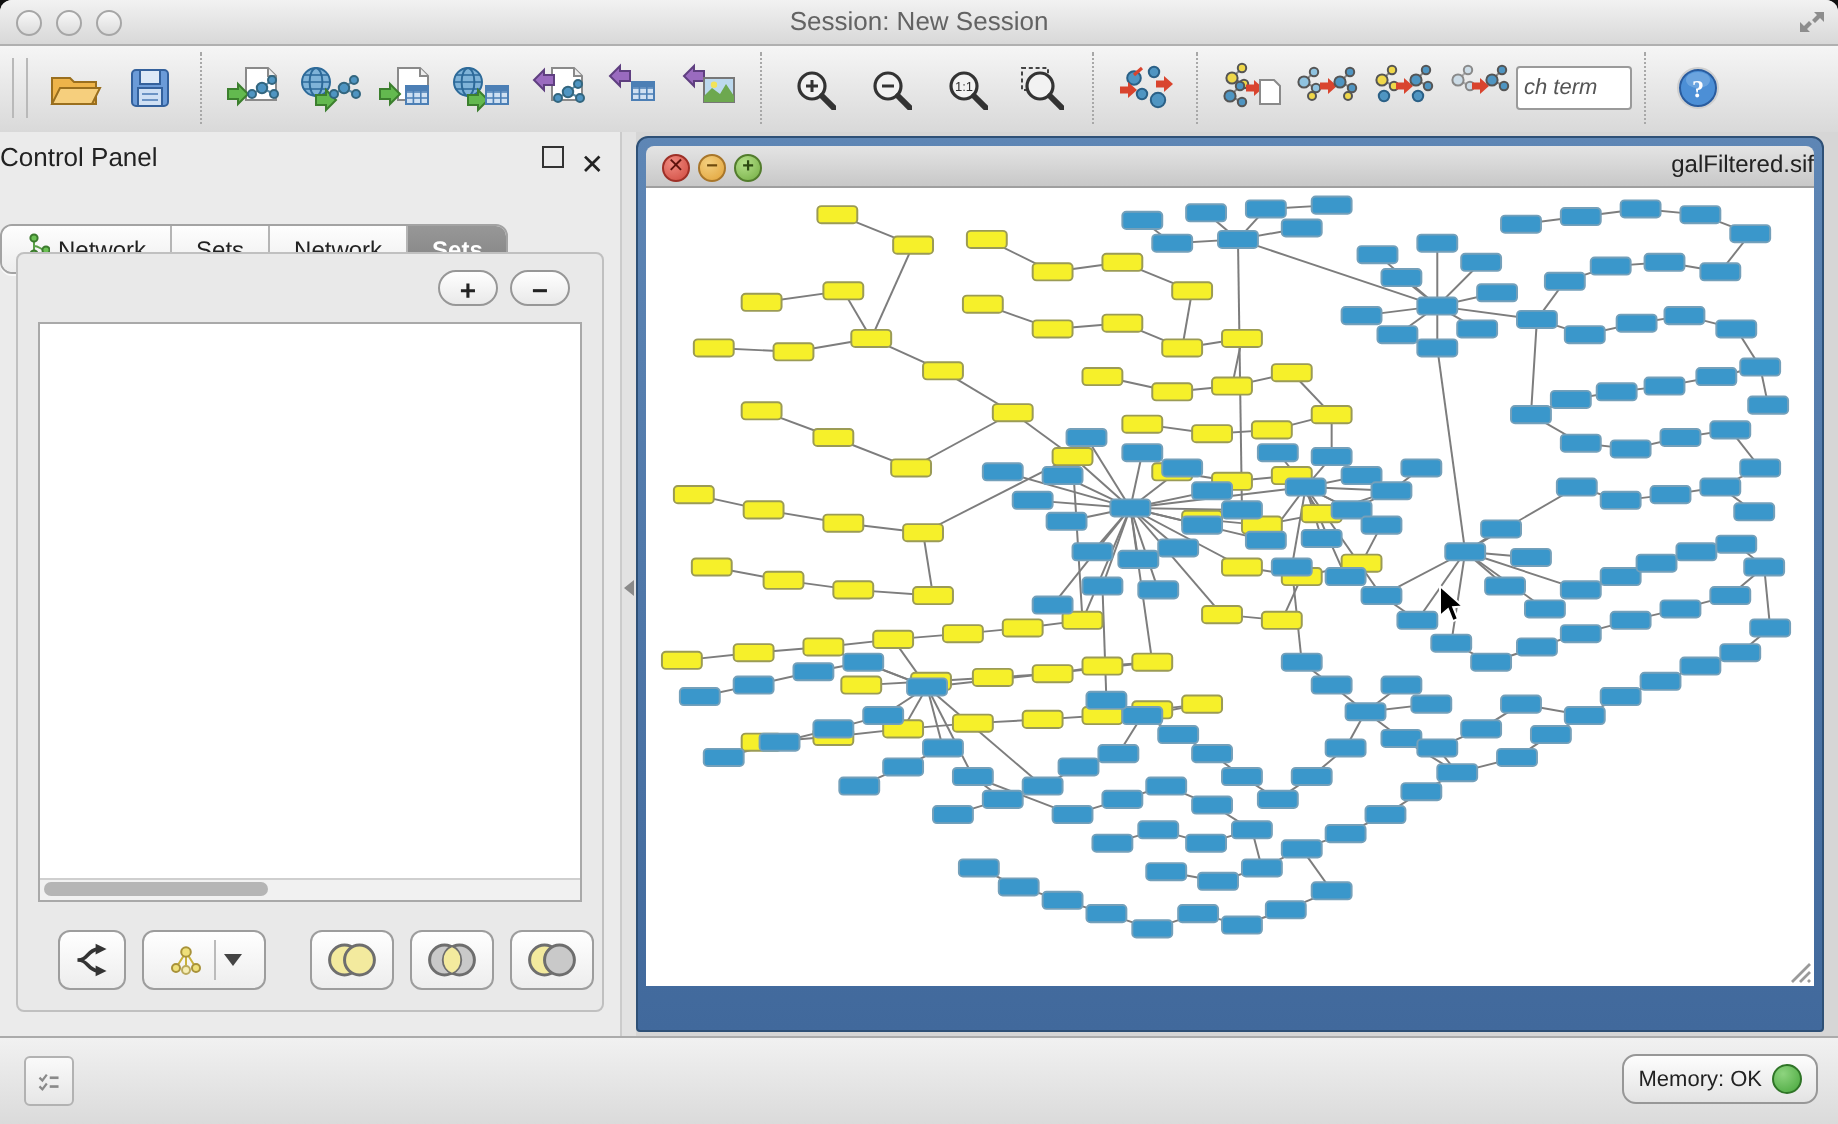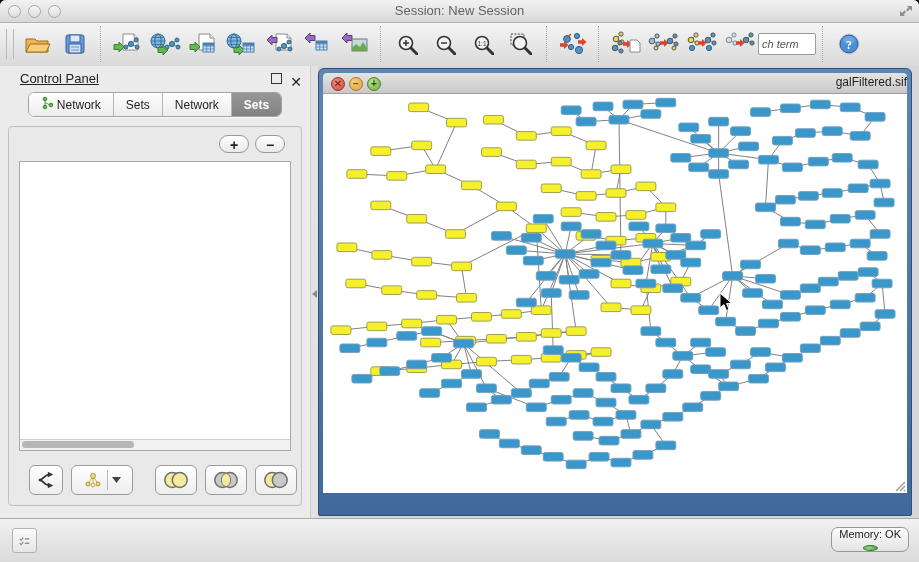--- a/index.html
+++ b/index.html
@@ -17,24 +17,24 @@
     display:flex;align-items:center;}
   #tb-handle{width:6px;height:30px;margin:0 4px 0 6px;border-left:1px solid #b9b9b9;border-right:1px solid #b9b9b9;}
   .tb-sep{width:1px;height:36px;margin:0 6px;border-left:1px dotted #a8a8a8;}
   .tb-btn{width:38px;height:36px;display:flex;align-items:center;justify-content:center;background:transparent;border:0;padding:0;}
   .tb-btn svg{display:block;}
   #search-input{width:50px;height:20px;border:1px solid #9a9a9a;border-radius:2px;font-style:italic;
     font-size:11px;color:#555;padding:0 3px;font-family:"Liberation Sans",sans-serif;background:#fff;}
   
   #main{position:absolute;left:0;top:66px;width:919px;height:452px;}
   #control-panel{position:absolute;left:0;top:0;width:310px;height:452px;background:#ebebeb;}
-  #cp-header{position:relative;height:26px;line-height:26px;padding-left:20px;font-size:13px;color:#222;text-decoration:underline;}
+  #cp-header{position:relative;height:26px;line-height:26px;padding-left:0;font-size:13px;color:#222;}
   #cp-float{position:absolute;right:28px;top:7px;width:9px;height:9px;border:1.5px solid #333;}
   #cp-close{position:absolute;right:8px;top:3px;font-size:14px;font-weight:bold;color:#222;}
-  #cp-tabs{display:flex;justify-content:center;margin-top:0;}
+  #cp-tabs{display:flex;justify-content:flex-start;margin-top:20px;}
   .seg{display:flex;border:1px solid #a3a3a3;border-radius:6px;overflow:hidden;background:#fff;
     box-shadow:0 1px 0 rgba(255,255,255,.7);}
   .seg-btn{display:flex;align-items:center;gap:4px;padding:3px 12px;font-size:12px;color:#222;
     background:linear-gradient(#fefefe,#ededed);border-right:1px solid #b5b5b5;}
   .seg-btn:last-child{border-right:0;font-weight:bold;}
   .seg-btn.active{background:linear-gradient(#979797,#828282);color:#fff;}
   #cp-group{position:absolute;left:8px;right:8px;top:60px;height:378px;border:1px solid #c0c0c0;
     border-radius:4px;background:#e9e9e9;}
   .pm-btn{position:absolute;top:8px;width:30px;height:18px;border:1px solid #979797;border-radius:9px;
     background:linear-gradient(#ffffff,#e9e9e9);font-size:14px;font-weight:bold;color:#222;
@@ -67,21 +67,21 @@
   #net-canvas{position:relative;width:100%;height:399px;background:#fff;overflow:hidden;}
   #graph-svg{position:absolute;left:0;top:0;}
   #resize-grip{position:absolute;right:1px;bottom:1px;}
   #mouse-cursor{position:absolute;left:396px;top:198px;}
   
   #statusbar{position:absolute;left:0;top:518px;width:919px;height:44px;
     background:linear-gradient(#f1f1f1,#dadada);border-top:1px solid #ababab;}
   #task-btn{position:absolute;left:12px;top:9px;width:25px;height:25px;border:1px solid #b2b2b2;border-radius:3px;
     background:linear-gradient(#fafafa,#e6e6e6);display:flex;align-items:center;justify-content:center;}
   #memory-pill{position:absolute;right:10px;top:8px;height:25px;border:1px solid #979797;border-radius:7px;
-    background:linear-gradient(#fdfdfd,#e3e3e3);display:flex;align-items:center;gap:5px;padding:0 7px;font-size:11px;color:#222;flex-direction:column;}
+    background:linear-gradient(#fdfdfd,#e3e3e3);display:flex;align-items:center;gap:5px;padding:0 7px;font-size:11px;color:#222;}
   #memory-dot{width:13px;height:13px;border-radius:50%;background:radial-gradient(circle at 35% 30%,#8ed47f,#47a63c);border:1px solid #2f7427;}
 </style>
 </head>
 <body>
 
 <div id="window">
 
   <div id="toolbar">
     <div id="tb-handle"></div>
 

